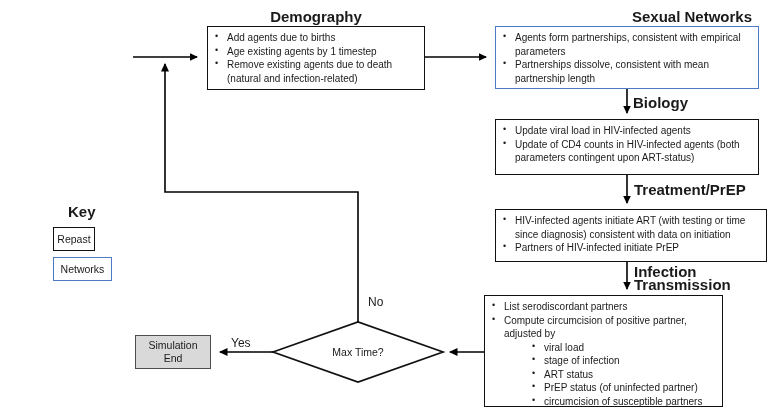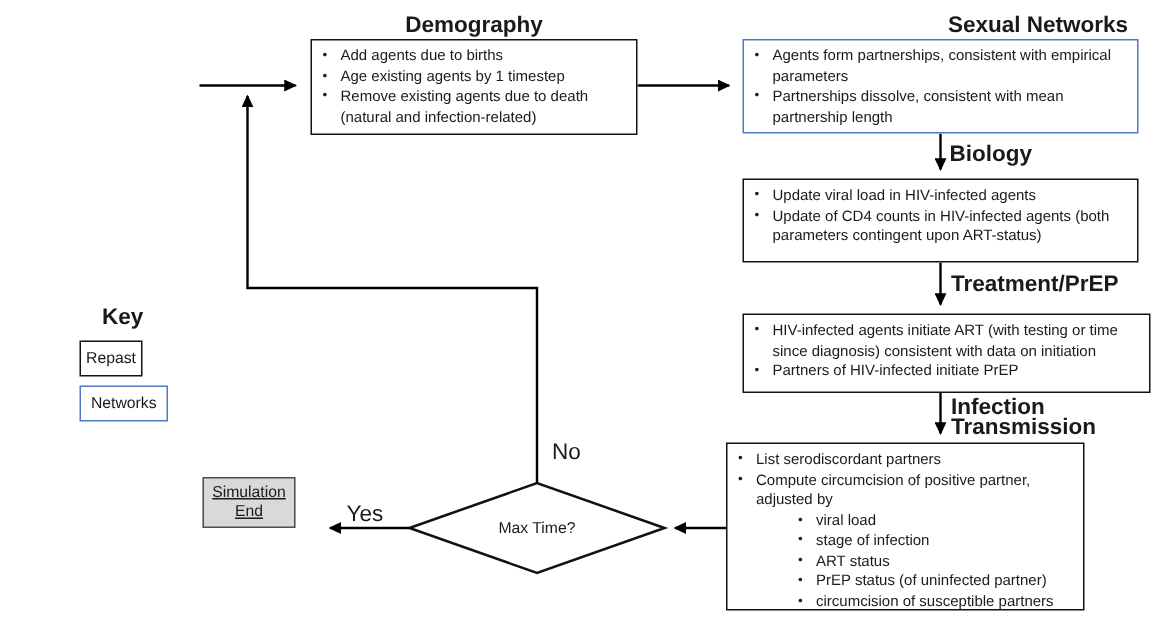--- a/index.html
+++ b/index.html
@@ -32,21 +32,21 @@
   }
   ul.blist.sub{margin-left:40px;}
 
   .keybox{
     box-sizing:border-box;background:#ffffff;display:flex;align-items:center;
     justify-content:center;font-size:10.5px;
   }
   .keybox.black{border:1.8px solid #111111;}
   .keybox.blue{border:1.5px solid #4d79c7;}
 
-  .edge-label{font-size:15px;line-height:12px;}
+  .edge-label{font-size:12px;line-height:12px;}
   .decision-label{
     position:absolute;font-size:10.5px;text-align:center;line-height:12px;
   }
 </style>
 </head>
 <body>
 
 <div id="canvas">
 
   <svg class="wires" width="783" height="420" viewBox="0 0 783 420">
@@ -124,21 +124,21 @@
         <li>ART status</li>
         <li>PrEP status (of uninfected partner)</li>
         <li>circumcision of susceptible partners</li>
       </ul>
     </div>
 
     <div class="abs title" style="left:68px;top:205px;">Key</div>
     <div class="abs keybox black" style="left:53px;top:227px;width:42px;height:24px;">Repast</div>
     <div class="abs keybox blue" style="left:53px;top:257px;width:59px;height:24px;">Networks</div>
 
-    <div class="abs node" style="left:135px;top:318px;width:62px;height:34px;text-decoration:underline;">Simulation
+    <div class="abs node" style="left:135px;top:335px;width:76px;height:34px;">Simulation
 End</div>
 
     <div class="decision-label" style="left:273px;top:346px;width:170px;">Max Time?</div>
 
     <div class="abs edge-label" style="left:368px;top:296px;">No</div>
     <div class="abs edge-label" style="left:231px;top:337px;">Yes</div>
 
   </div>
 </div>
 

